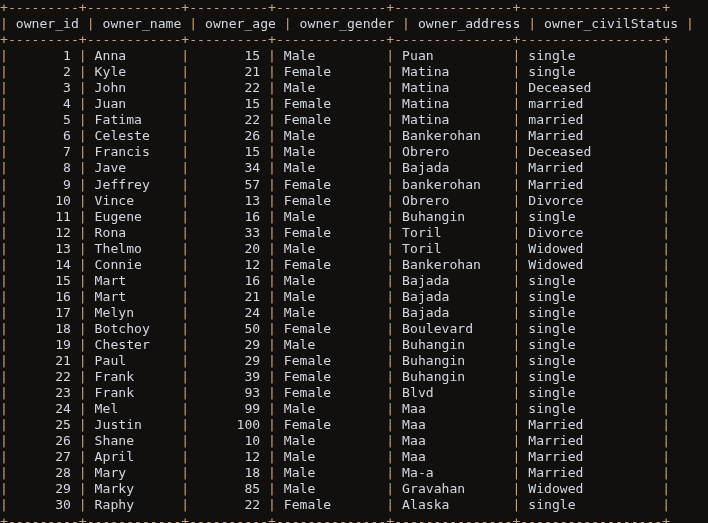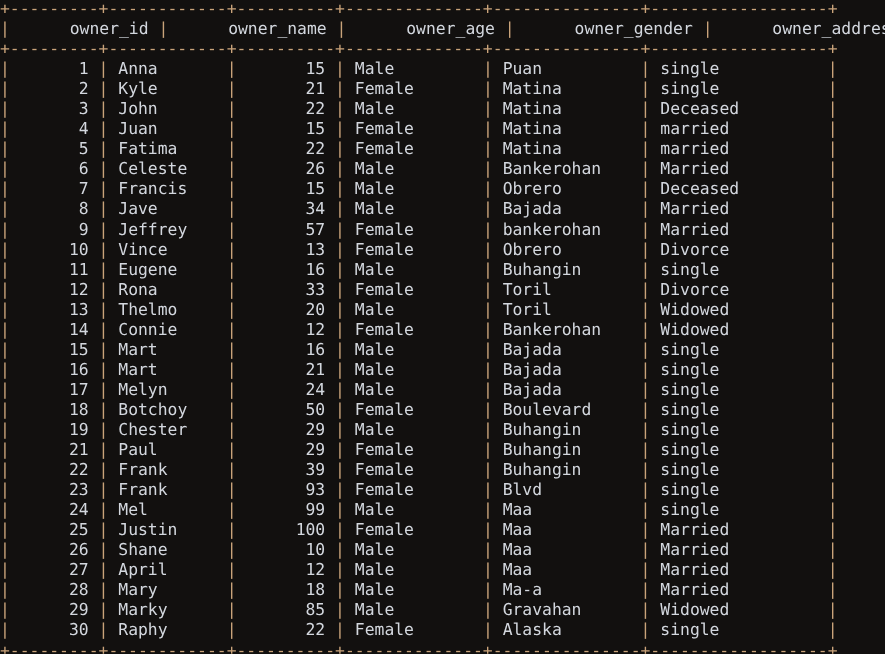--- a/index.html
+++ b/index.html
@@ -30,21 +30,20 @@
     letter-spacing: 0;
   }
   .pipe {
     color: #c9a37a;
   }
   .cell {
     color: #d3d7de;
   }
   .hdr {
     color: #d3d7de;
-    margin-left: 40px;
   }
   .line {
     white-space: pre;
     font-family: "DejaVu Sans Mono", "Liberation Mono", monospace;
     font-size: 13.1px;
     line-height: 16.05px;
     height: 16.05px;
   }
 </style>
 </head>

